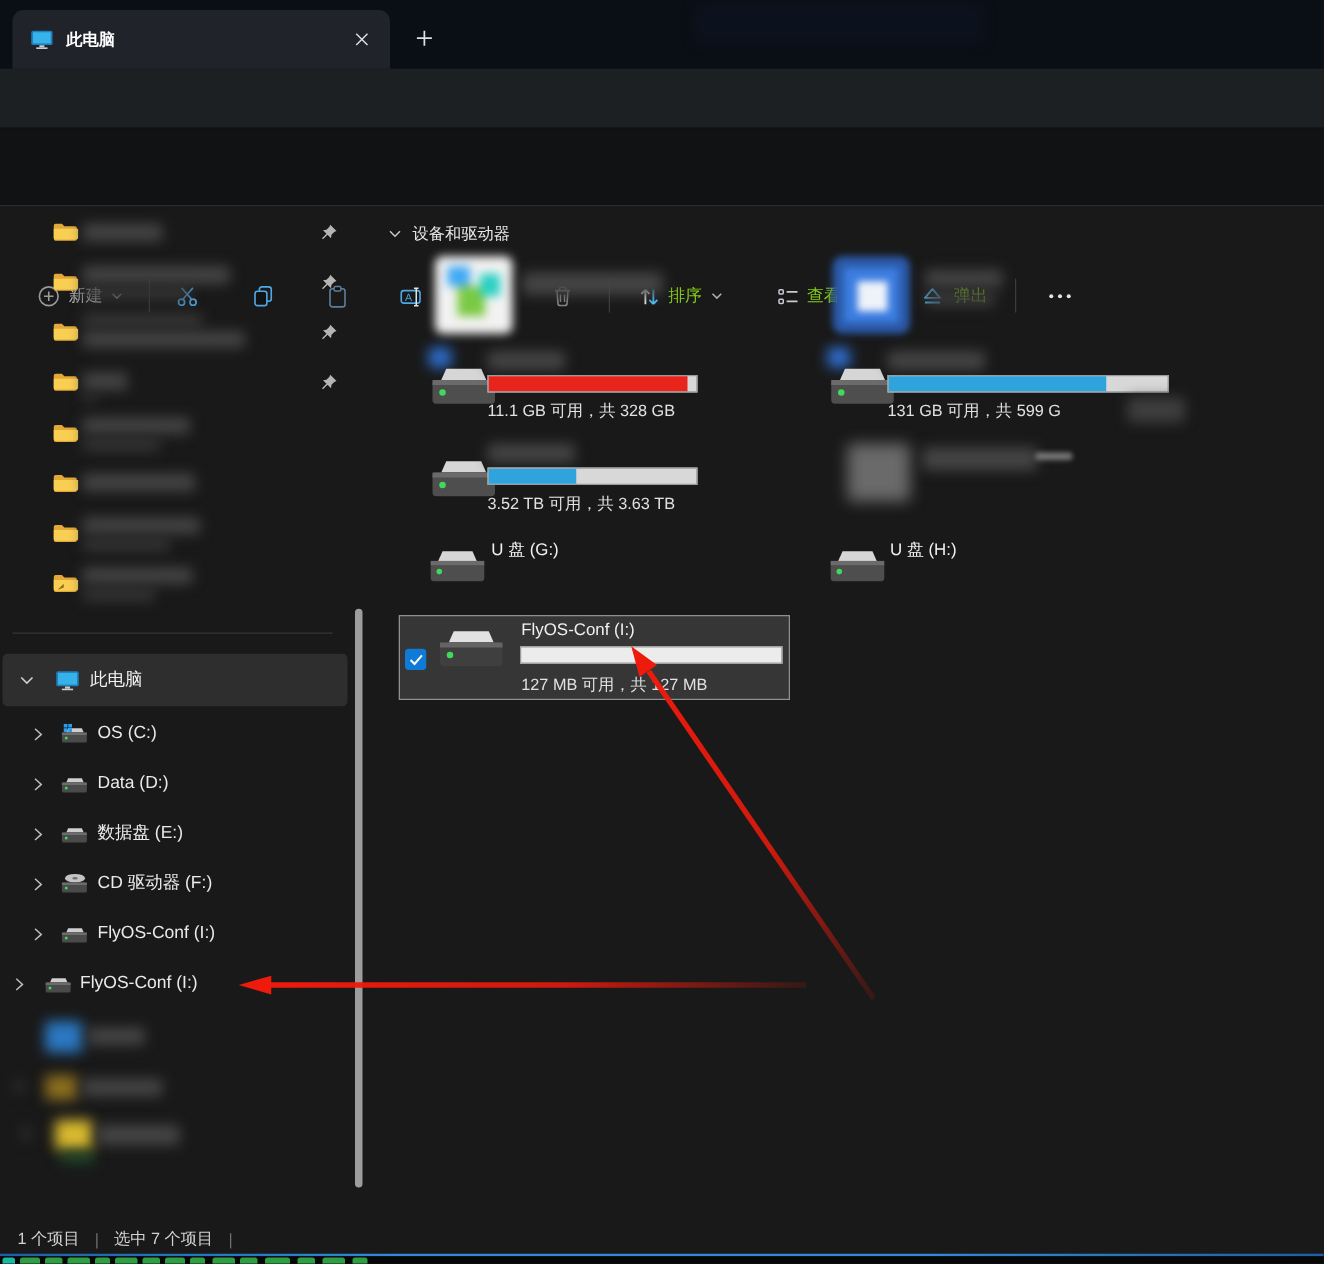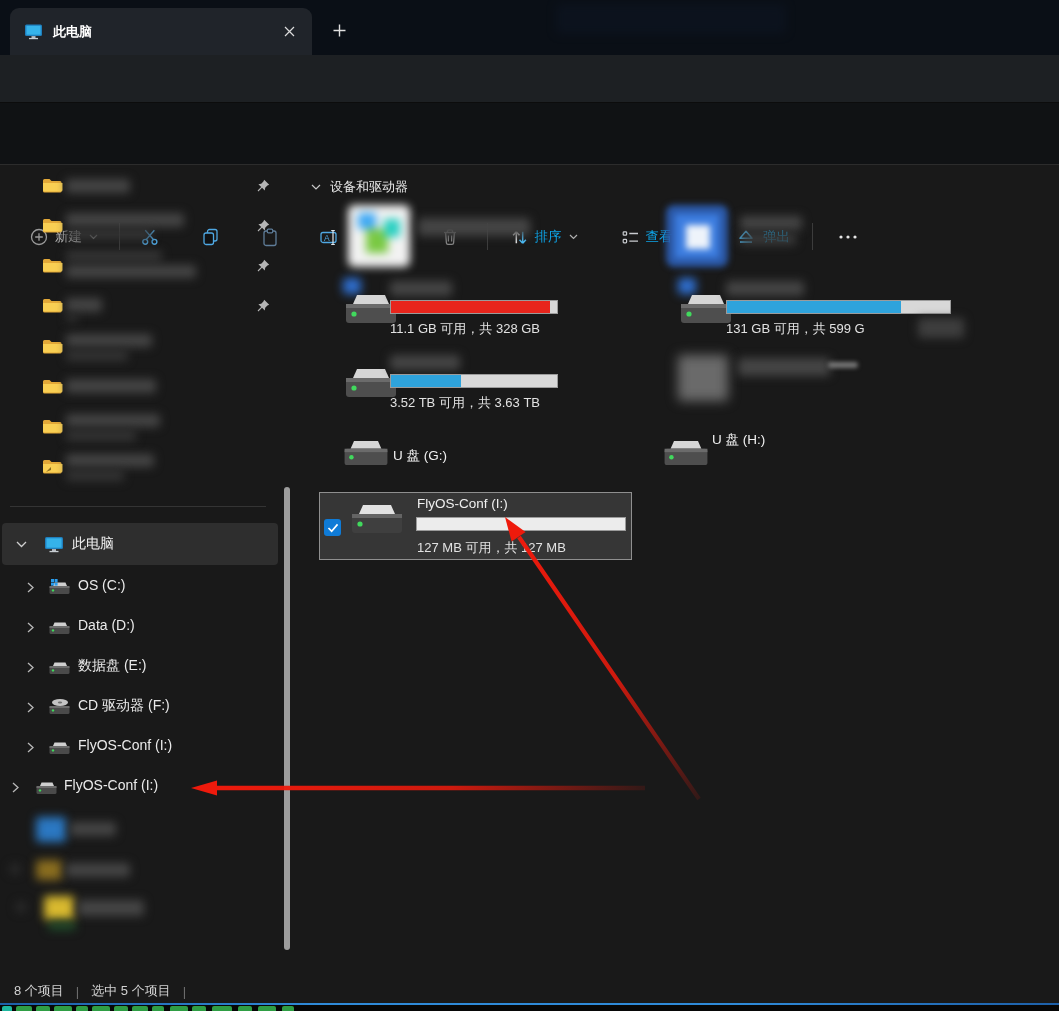--- a/index.html
+++ b/index.html
@@ -17,21 +17,21 @@
   .tb-ghost{left:556px;top:4px;width:230px;height:30px;background:#0e1624;filter:blur(5px);opacity:.55;border-radius:4px;}
   
   .navbar{left:0;top:55px;width:1059px;height:48px;background:#1d2023;border-bottom:1px solid #0c0c0c;box-sizing:border-box;}
   .navbtn{top:61px;width:36px;height:36px;border-radius:5px;display:flex;align-items:center;justify-content:center;}
   .addressbar{left:248px;top:62px;width:801px;height:34px;background:#24282c;border-radius:5px;
        display:flex;align-items:center;gap:12px;padding-left:18px;box-sizing:border-box;}
   .crumb{font-size:13px;color:#e8e8e8;}
   
   .toolbar{left:0;top:103px;width:1059px;height:62px;background:#101214;border-bottom:1px solid #2c2c2c;box-sizing:border-box;}
   .tbtn{top:116px;height:36px;border-radius:5px;display:flex;align-items:center;justify-content:center;gap:7px;}
-  .tlabel{font-size:13.5px;color:#0ea5e9;white-space:nowrap;}
+  .tlabel{font-size:13.5px;color:#84cc16;white-space:nowrap;}
   .vsep{top:120px;width:1px;height:27px;background:#3c3c3c;}
   
   .side-row{left:0;width:278px;height:40px;display:flex;align-items:center;}
   .blur{position:absolute;filter:blur(5px);border-radius:3px;background:#454545;}
   .tree-label{font-size:14px;color:#eaeaea;white-space:nowrap;}
   .root-row{left:2px;top:523px;width:276px;height:42px;background:#2e2e2e;border-radius:4px;
        display:flex;align-items:center;}
   .scrollbar{left:284px;top:487px;width:6px;height:463px;background:#9d9d9d;border-radius:3px;}
   .sep-line{left:10px;top:506px;width:256px;height:1px;background:#343434;}
   
@@ -499,21 +499,21 @@
           <circle cx="11" cy="24" r="2.6" fill="#41d95d"></circle>
         </svg>
     </span>
     <span class="blur" style="left:71px;top:4px;width:62px;height:15px"></span>
     <span class="cap-bar" style="left:71px;top:23px;width:168px">
       <span class="cap-fill" style="display: block; background: rgb(232, 37, 28); width: 96%;"></span>
     </span>
     <span class="cap-text" style="left:71px;top:43px">11.1 GB 可用，共 328 GB</span>
   </div>
 
-  <div class="abs" style="left:654px;top:277px;width:313px;height:68px">
+  <div class="abs" style="left:638px;top:277px;width:313px;height:68px">
     <span class="blur" style="left:24px;top:1px;width:18px;height:16px;background:#2f6fd0"></span>
     <span class="abs" style="left:23px;top:13px">
       <svg width="58" height="38" viewBox="0 0 56 38">
           <polygon points="10,14 46,14 42,5 14,5" fill="#d6d6d6"></polygon>
           <rect x="3" y="14" width="50" height="19" rx="3" fill="#4e4e4e"></rect>
           <rect x="3" y="14" width="50" height="4" fill="#6b6b6b"></rect>
           <circle cx="11" cy="24" r="2.6" fill="#41d95d"></circle>
         </svg>
     </span>
     <span class="blur" style="left:72px;top:4px;width:78px;height:15px"></span>
@@ -548,21 +548,21 @@
 
   <div class="abs" style="left:319px;top:425px;width:313px;height:68px">
     <span class="abs" style="left:23px;top:11px">
       <svg width="48" height="34" viewBox="0 0 56 38">
           <polygon points="10,14 46,14 42,5 14,5" fill="#d6d6d6"></polygon>
           <rect x="3" y="14" width="50" height="19" rx="3" fill="#4e4e4e"></rect>
           <rect x="3" y="14" width="50" height="4" fill="#6b6b6b"></rect>
           <circle cx="11" cy="24" r="2.6" fill="#41d95d"></circle>
         </svg>
     </span>
-    <span class="tile-name" style="left:74px;top:22px">U 盘 (G:)</span>
+    <span class="tile-name" style="left:74px;top:6px">U 盘 (G:)</span>
   </div>
 
   <div class="abs" style="left:638px;top:425px;width:313px;height:68px">
     <span class="abs" style="left:24px;top:11px">
       <svg width="48" height="34" viewBox="0 0 56 38">
           <polygon points="10,14 46,14 42,5 14,5" fill="#d6d6d6"></polygon>
           <rect x="3" y="14" width="50" height="19" rx="3" fill="#4e4e4e"></rect>
           <rect x="3" y="14" width="50" height="4" fill="#6b6b6b"></rect>
           <circle cx="11" cy="24" r="2.6" fill="#41d95d"></circle>
         </svg>
@@ -585,23 +585,23 @@
       </svg>
   </span>
   <span class="tile-name" style="left:417px;top:496px">FlyOS-Conf (I:)</span>
   <span class="cap-bar" style="left:416px;top:517px;width:210px;background:#ececec">
     <span class="cap-fill" style="display: block; background: rgb(46, 163, 220); width: 0%;"></span>
   </span>
   <span class="cap-text" style="left:417px;top:539px">127 MB 可用，共 127 MB</span>
 </div>
 
 <div class="abs statusbar">
-  <span>8 个项目</span>
+  <span>1 个项目</span>
   <span class="pipe">|</span>
-  <span>选中 5 个项目</span>
+  <span>选中 7 个项目</span>
   <span class="pipe">|</span>
 </div>
 
 <div class="abs blueline"></div>
 <div class="abs greenstrip">
   <i style="left:2px;width:10px;background:#1db8a0"></i>
     <i style="left:16px;width:16px"></i>
     <i style="left:36px;width:14px"></i>
     <i style="left:54px;width:18px"></i>
     <i style="left:76px;width:12px"></i>

